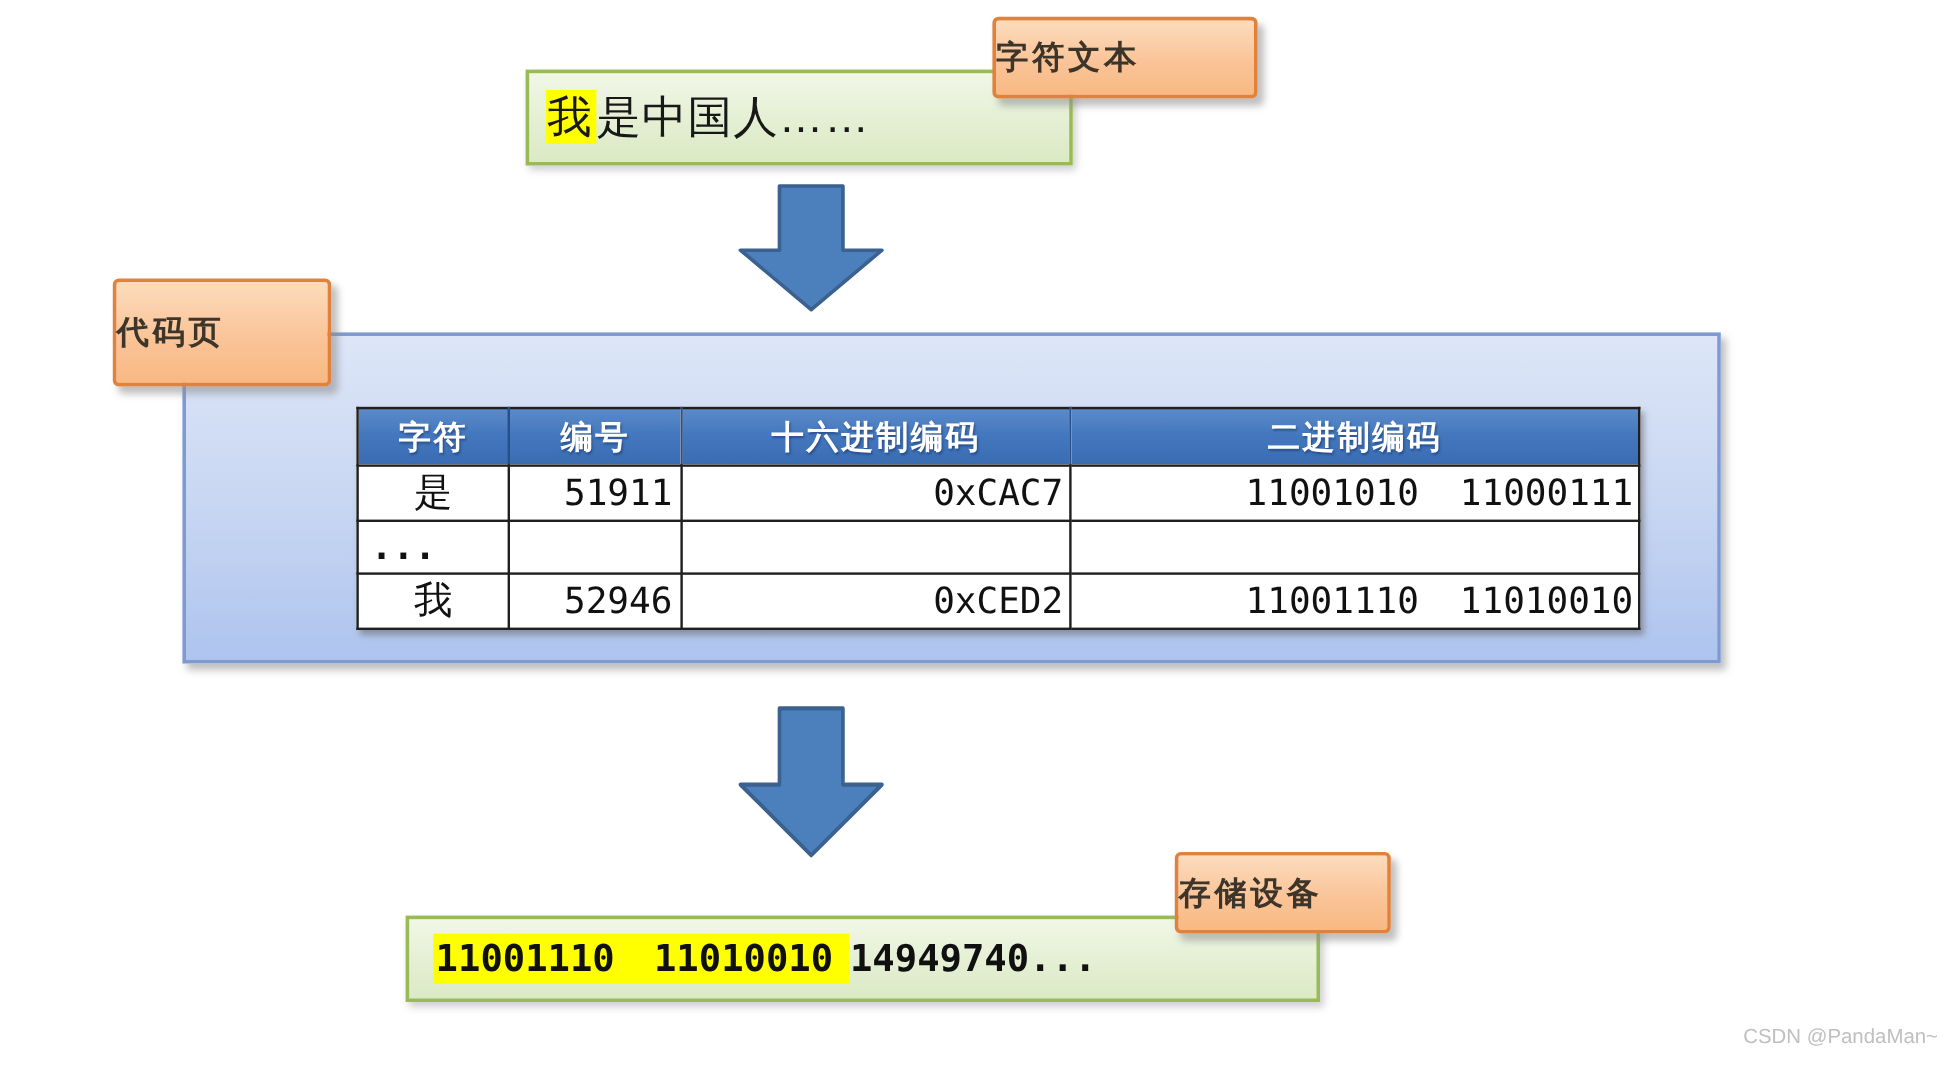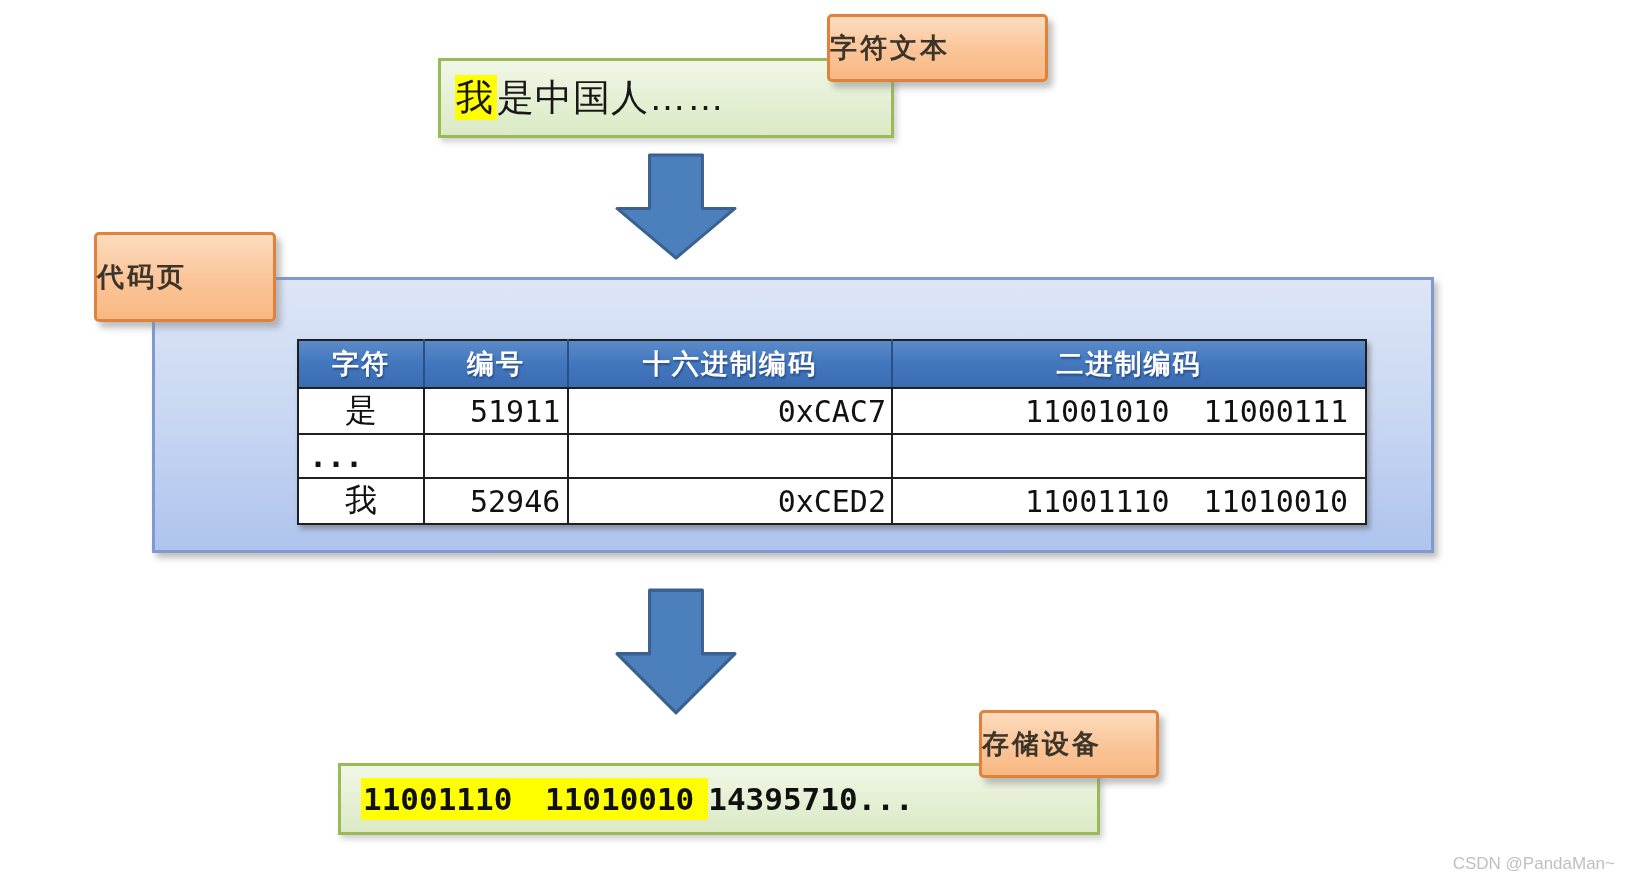--- a/index.html
+++ b/index.html
@@ -72,21 +72,21 @@
   .enc-table td { height: 44px; }
   .col-char { width: 126px; } .col-code { width: 144px; }
   .col-hex  { width: 324px; } .col-bin  { width: 474px; }
   .td-char { text-align: center; font-size: 32px; }
   .td-dots { text-align: left; padding-left: 10px; font-weight: bold;
              font-family: "DejaVu Sans Mono", "Liberation Mono", monospace; }
   .td-code, .td-hex, .td-bin {
     text-align: right; font-family: "DejaVu Sans Mono", "Liberation Mono", monospace; }
   .td-code { padding-right: 16px; padding-left: 45px; }
   .td-hex  { padding-right: 5px; }
-  .td-bin  { padding-right: 17px; word-spacing: 16px; }
+  .td-bin  { padding-right: 4px; word-spacing: 16px; }
 
   
   .watermark { right: 11px; top: 854px; font-size: 17px; color: #bfbfbf; z-index: 6; }
 </style>
 </head>
 <body>
 
 <div class="abs green-box source-box">
   <span><span class="hl hl-char">我</span><span>是中国人……</span></span>
 </div>
@@ -138,19 +138,19 @@
       <td class="td-bin">11001110 11010010</td>
     </tr>
   </tbody>
 </table>
 
 <svg class="abs arrow arrow-2" width="122" height="127" viewBox="0 0 120 110" preserveAspectRatio="none">
   <polygon points="34,2 86,2 86,57 118,57 60,108 2,57 34,57" fill="#4c80bd" stroke="#3a618f" stroke-width="3" stroke-linejoin="round"></polygon>
 </svg>
 
 <div class="abs green-box storage-box">
-  <span><span class="hl hl-bin">11001110 11010010</span><span>14395710...</span></span>
+  <span><span class="hl hl-bin">11001110 11010010</span><span>14949740...</span></span>
 </div>
 <div class="abs orange-label storage-label">
   <span>存储设备</span>
 </div>
 
 <div class="abs watermark">CSDN @PandaMan~</div>
 
 </body></html>

